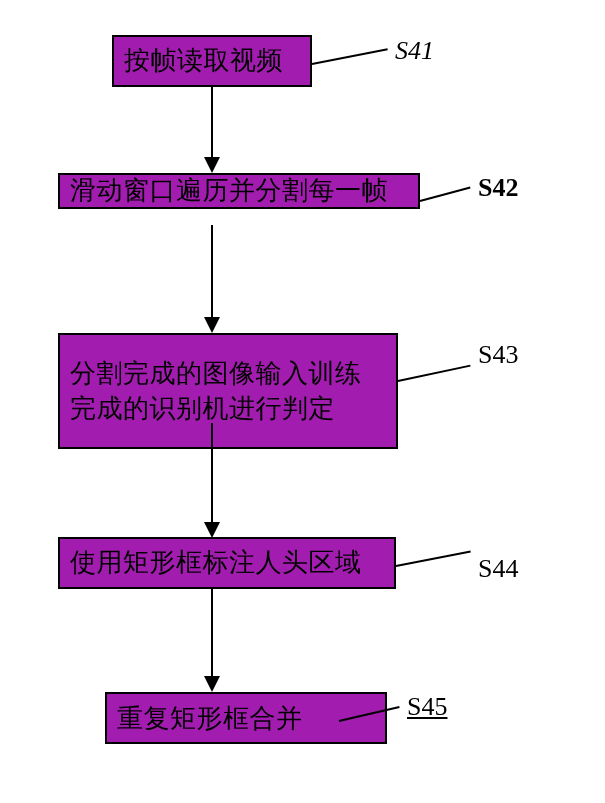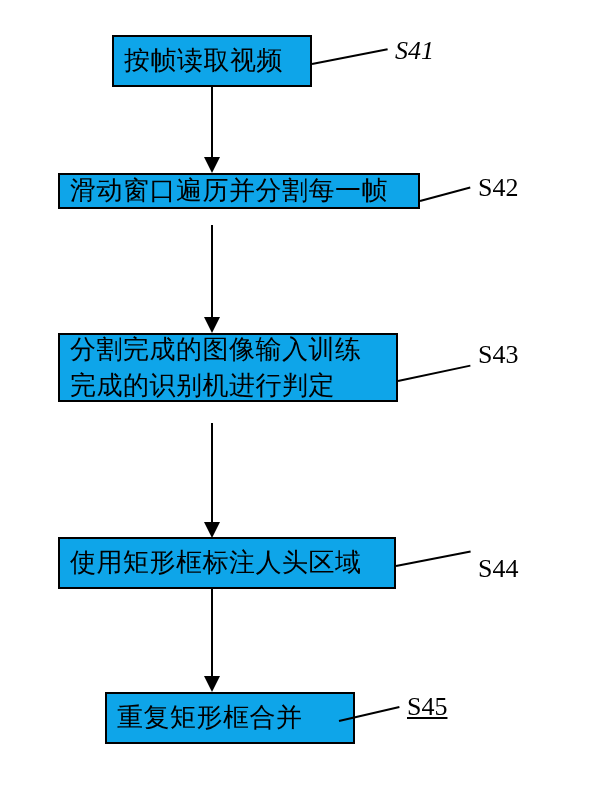--- a/index.html
+++ b/index.html
@@ -11,21 +11,21 @@
     font-family: "SimSun", "Songti SC", "STSong", serif;
   }
   .canvas {
     position: relative;
     width: 605px;
     height: 803px;
   }
   .box {
     position: absolute;
     border: 2px solid #000;
-    background: #0ea5e9;
+    background: #a21caf;
     display: flex;
     align-items: center;
     padding: 6px 10px;
     font-size: 26px;
     line-height: 1.35;
     letter-spacing: 0.5px;
     box-sizing: border-box;
   }
   .label {
     position: absolute;
@@ -62,42 +62,42 @@
   <div class="leader" style="left:312px; top:63px; width:77px; transform:rotate(-11deg);"></div>
   <span class="label" style="left:395px; top:36px;font-style:italic;">S41</span>
 
   <div class="arrow-line" style="left:211px; top:87px; height:72px;"></div>
   <div class="arrow-head" style="left:204px; top:157px;"></div>
 
   <div class="box" style="left:58px; top:173px; width:362px; height:36px;">
     <span>滑动窗口遍历并分割每一帧</span>
   </div>
   <div class="leader" style="left:420px; top:200px; width:52px; transform:rotate(-15deg);"></div>
-  <span class="label" style="left:478px; top:173px;">S42</span>
+  <span class="label" style="left:478px; top:173px;font-weight:bold;">S42</span>
 
   <div class="arrow-line" style="left:211px; top:225px; height:93px;"></div>
   <div class="arrow-head" style="left:204px; top:317px;"></div>
 
-  <div class="box" style="left:58px; top:333px; width:340px; height:69px;">
+  <div class="box" style="left:58px; top:333px; width:340px; height:116px;">
     <span>分割完成的图像输入训练完成的识别机进行判定</span>
   </div>
   <div class="leader" style="left:398px; top:380px; width:74px; transform:rotate(-12deg);"></div>
   <span class="label" style="left:478px; top:340px;">S43</span>
 
   <div class="arrow-line" style="left:211px; top:423px; height:100px;"></div>
   <div class="arrow-head" style="left:204px; top:522px;"></div>
 
   <div class="box" style="left:58px; top:537px; width:338px; height:52px;">
     <span>使用矩形框标注人头区域</span>
   </div>
   <div class="leader" style="left:396px; top:565px; width:76px; transform:rotate(-11deg);"></div>
   <span class="label" style="left:478px; top:554px;">S44</span>
 
   <div class="arrow-line" style="left:211px; top:589px; height:88px;"></div>
   <div class="arrow-head" style="left:204px; top:676px;"></div>
 
-  <div class="box" style="left:105px; top:692px; width:250px; height:52px;">
+  <div class="box" style="left:105px; top:692px; width:282px; height:52px;align-items:flex-end;">
     <span>重复矩形框合并</span>
   </div>
   <div class="leader" style="left:339px; top:720px; width:62px; transform:rotate(-13deg);"></div>
   <span class="label" style="left:407px; top:692px;text-decoration:underline;">S45</span>
 
 </div>
 
 </body></html>

